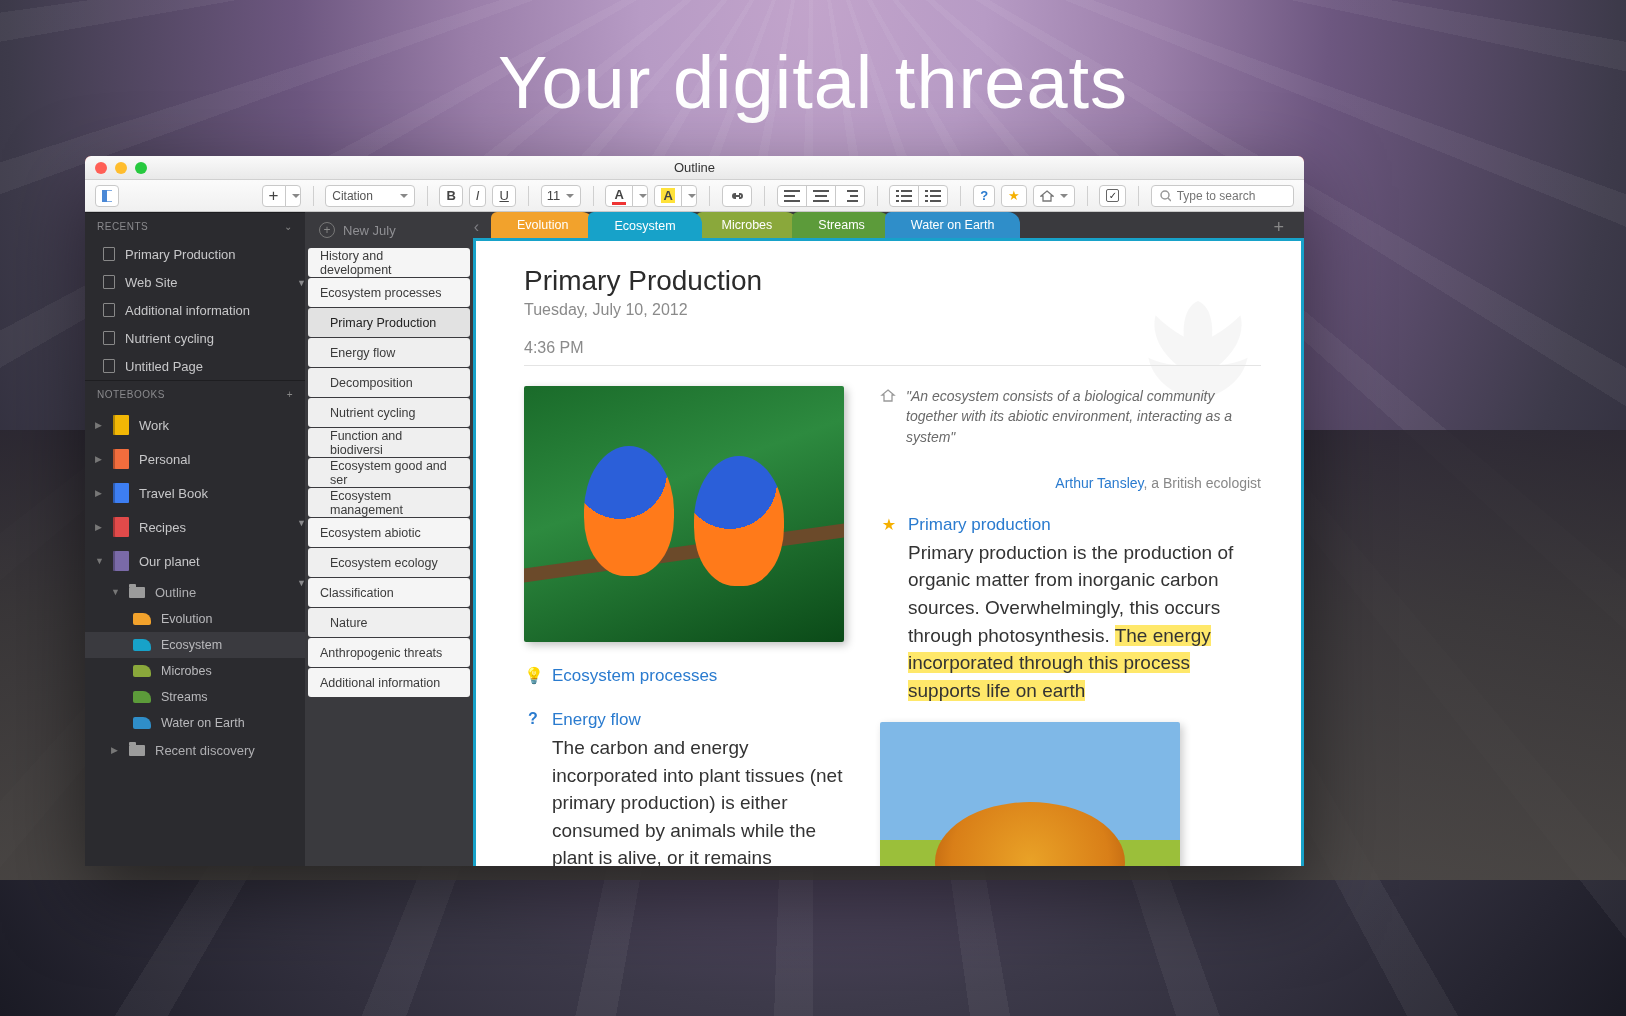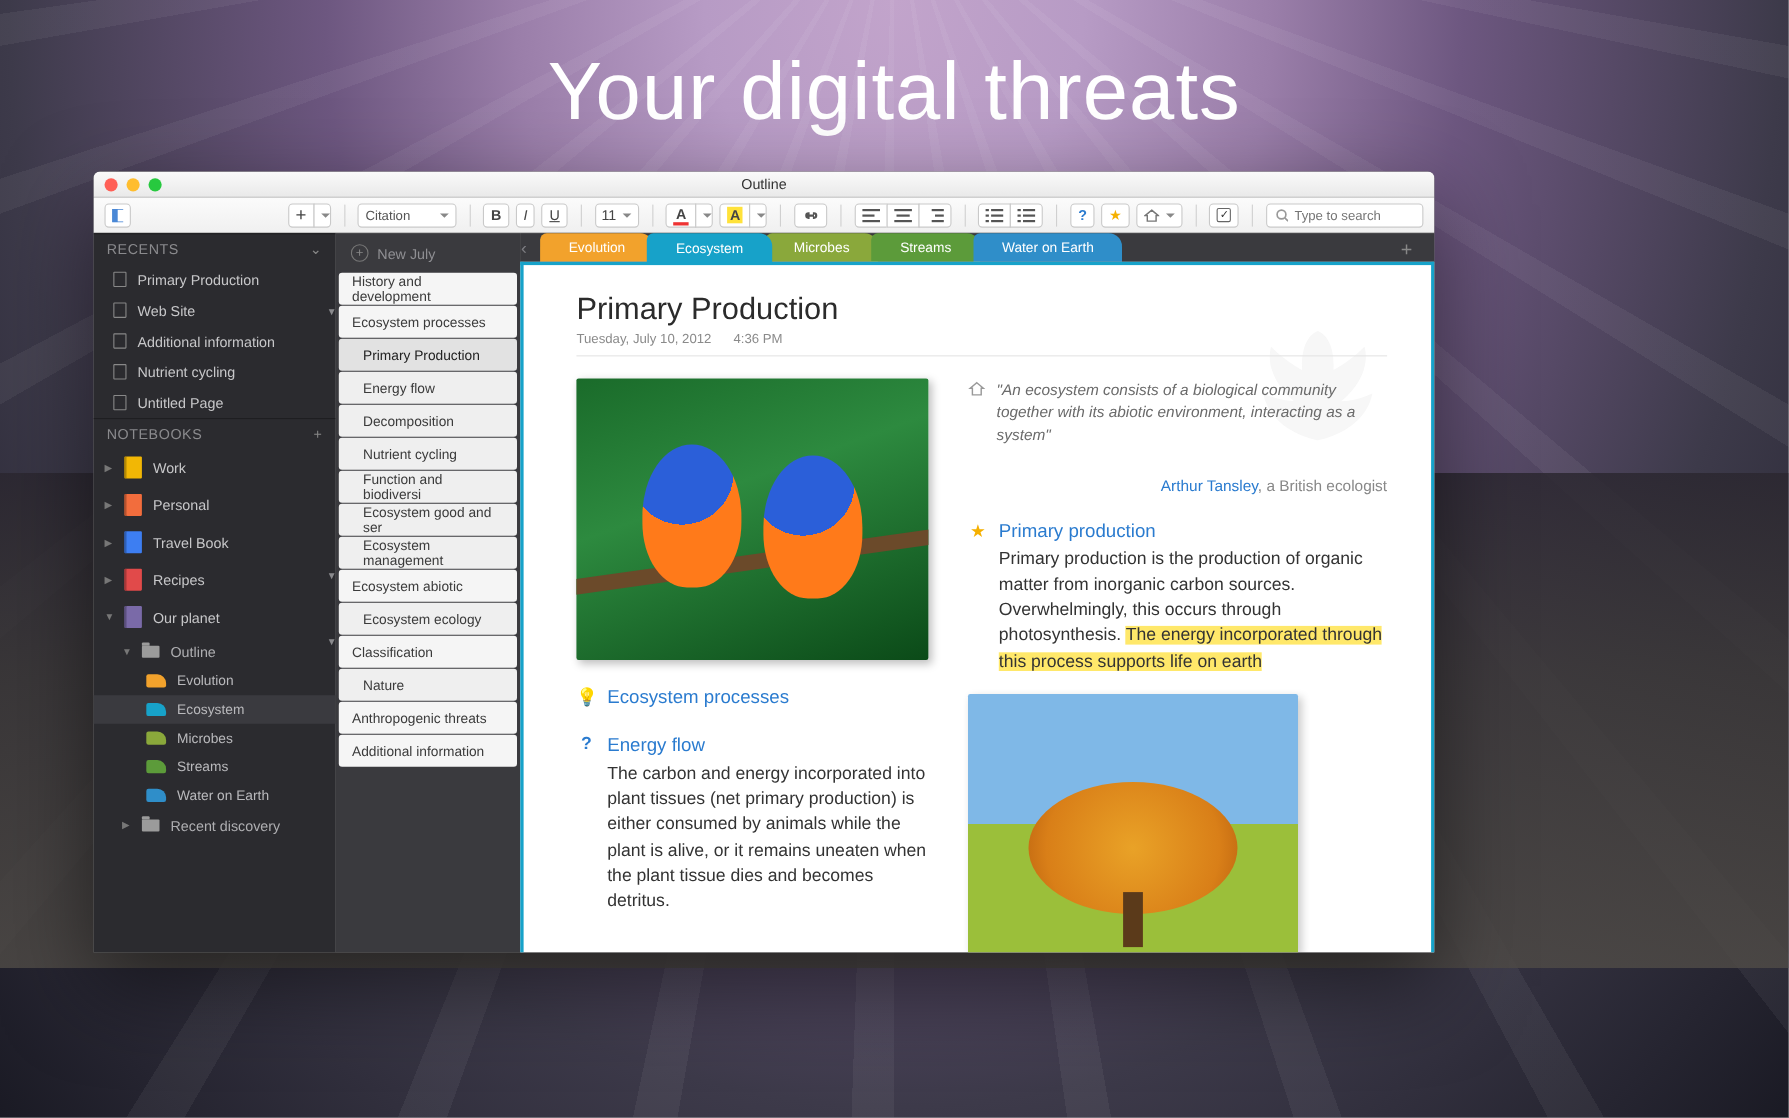--- a/index.html
+++ b/index.html
@@ -11,21 +11,21 @@
 .bg-rays { position: absolute; inset: 0; background:
   repeating-conic-gradient(from 250deg at 50% -10%, rgba(255,255,255,0.05) 0deg 2deg, transparent 2deg 10deg); }
 .horizon { position:absolute; left:0; right:0; top:430px; height:450px;
   background: linear-gradient(to bottom, #2b2730 0%, #3b3838 40%, #4e4a46 100%); opacity:0.85; }
 .hero-title {
   position: absolute; top: 40px; left: 0; right: 0; text-align: center;
   color: #fff; font-weight: 100; font-size: 74px; letter-spacing: 1px;
 }
 .app-window {
   position: absolute; left: 85px; top: 156px; width: 1219px; height: 710px;
-  background: #737373; border-radius: 6px 6px 0 0; overflow: hidden;
+  background: #b91c1c; border-radius: 6px 6px 0 0; overflow: hidden;
   box-shadow: 0 30px 80px rgba(0,0,0,0.5);
   display: flex; flex-direction: column;
 }
 .titlebar { height: 24px; background: linear-gradient(#fafafa,#e9e9e9); border-bottom: 1px solid #d0d0d0;
   display: flex; align-items: center; padding: 0 10px; position: relative; }
 .traffic { display: flex; gap: 8px; }
 .traffic span { width: 12px; height: 12px; border-radius: 50%; }
 .tl-close { background: #ff5f56; } .tl-min { background: #ffbd2e; } .tl-max { background: #27c93f; }
 .title-txt { position:absolute; left:0; right:0; text-align:center; font-size:13px; color:#333; }
 
@@ -43,21 +43,21 @@
 .search-box input { border:none; outline:none; font-size:12px; width:100%; }
 svg { display:block; }
 .star-gold { color:#f5b000; }
 .swatch-a { width:14px; text-align:center; font-weight:bold; }
 .fc-under { border-bottom:3px solid #e33; }
 .hl-bg { background:#ffe23a; }
 
 .body { flex:1; display:flex; min-height:0; }
 
 .sidebar { width:220px; background:#2b2b2f; color:#c7c7c9; display:flex; flex-direction:column; font-size:13px; }
-.sb-section { height:28px; display:flex; align-items:center; padding:0 12px; color:#8a8a8d; font-size:13px; letter-spacing:0.5px; border-top:1px solid #1e1e21;gap:29px; }
+.sb-section { height:28px; display:flex; align-items:center; padding:0 12px; color:#8a8a8d; font-size:10px; letter-spacing:0.5px; border-top:1px solid #1e1e21;gap:29px; }
 .sb-section .chev, .sb-section .plus { margin-left:auto; color:#888; }
 .sb-item { height:28px; display:flex; align-items:center; gap:10px; padding:0 14px 0 18px; cursor:pointer; }
 .sb-page-ico { width:12px; height:14px; border:1px solid #888; border-radius:1px; }
 .nb-item { height:34px; display:flex; align-items:center; gap:10px; padding:0 10px; cursor:pointer; }
 .nb-tri { font-size:9px; color:#777; width:8px; }
 .nb-book { width:16px; height:20px; border-radius:1px; box-shadow: inset 2px 0 0 rgba(0,0,0,0.25); }
 .nb-sub { height:28px; display:flex; align-items:center; gap:10px; padding:0 10px 0 26px; cursor:pointer; color:#aeaeb1; }
 .nb-sub .tri { font-size:9px; color:#777; width:8px; }
 .nb-sub .folder { width:16px; height:11px; background:#9b9b9b; border-radius:1px; position:relative; }
 .nb-sub .folder::before { content:""; position:absolute; top:-3px; left:0; width:7px; height:3px; background:#9b9b9b; border-radius:1px 1px 0 0; }
@@ -79,36 +79,36 @@
 
 .content { flex:1; background:#3a3a3e; display:flex; flex-direction:column; min-width:0; }
 .tabs { height:26px; display:flex; align-items:flex-end; padding:0 8px 0 18px; gap:0; }
 .tab { height:26px; padding:0 26px; color:#fff; font-size:12.5px; display:flex; align-items:center;
   border-radius:6px 12px 0 0; margin-right:-6px; cursor:pointer; }
 .tab.active { height:28px; margin-bottom:-2px; z-index:2; }
 .add-tab { margin-left:auto; color:#888; padding:0 12px; font-size:18px; cursor:pointer; }
 .page-wrap { flex:1; background:#fff; border:3px solid #17a2c9; border-bottom:none; margin:0 0 0 0; position:relative; overflow:hidden; }
 .page { padding:24px 40px 40px 48px; position:relative; }
 .page h1 { font-size:28px; font-weight:400; color:#2b2b2b; }
-.datetime { font-size:12px; color:#8a8a8a; margin-top:4px; padding-bottom:8px; border-bottom:1px solid #e4e4e4; display:flex; gap:20px; }
+.datetime { font-size:16px; color:#8a8a8a; margin-top:4px; padding-bottom:8px; border-bottom:1px solid #e4e4e4; display:flex; gap:20px;flex-direction:column; }
 .two-col { display:flex; gap:36px; margin-top:20px; }
 .leftcol { width:320px; } .rightcol { flex:1; }
 .img-ph { width:320px; height:256px; background:linear-gradient(160deg,#1a6b2a,#2d8a3f 40%,#0b4a18); position:relative; box-shadow:3px 3px 8px rgba(0,0,0,0.25); border-radius:2px; overflow:hidden;}
 .parrot { position:absolute; border-radius:50% 50% 45% 45%; }
 .p1 { left:60px; top:60px; width:90px; height:130px; background:radial-gradient(circle at 40% 20%, #2b5fd9 0 40%, #ff7a1a 40% 100%);}
 .p2 { left:170px; top:70px; width:90px; height:130px; background:radial-gradient(circle at 40% 20%, #2b5fd9 0 40%, #ff7a1a 40% 100%);}
 .branch{position:absolute;left:-10px;right:-10px;top:160px;height:14px;background:#6b4a2a;transform:rotate(-8deg);}
 .quote-row { display:flex; gap:10px; font-style:italic; color:#6a6a6a; font-size:14px; line-height:1.45; }
 .home-ico { width:16px;height:16px;flex:none;margin-top:2px; }
 .attrib { text-align:right; font-size:14px; color:#888; margin-top:28px; font-style:normal;}
 .attrib .name { color:#2a7bcf; }
 .sec-block { margin-top:24px; display:flex; gap:10px; }
 .sec-ico { width:18px; flex:none; font-size:16px; text-align:center; }
 .sec-body h3 { color:#2a7bcf; font-size:17px; font-weight:400; }
-.sec-body p { font-size:16px; color:#333; line-height:1.45; margin-top:4px; }
+.sec-body p { font-size:19px; color:#333; line-height:1.45; margin-top:4px; }
 .hl { background:#ffe86a; }
 .img-ph2 { width:300px; height:236px; box-shadow:3px 3px 8px rgba(0,0,0,0.2); border-radius:2px; overflow:hidden; position:relative; margin-top:18px;
   background:linear-gradient(#7fb8e7 0 50%, #9bbf3a 50% 100%);}
 .tree { position:absolute; left:50%; top:34%; transform:translateX(-50%); width:190px; height:150px; }
 .crown { width:190px;height:120px;border-radius:50%;background:radial-gradient(circle,#e9a227,#d97f18 70%,#b8600f);}
 .trunk { position:absolute;left:50%;bottom:0;transform:translateX(-50%);width:18px;height:50px;background:#5b3a1a;}
 .tree-faint { position:absolute; right:28px; top:60px; width:150px;height:170px; opacity:0.07; }
 .tree-faint svg { width:100%; height:100%; }
 
 .chev-dn::after { content:""; display:inline-block; margin-left:6px; border:4px solid transparent; border-top-color:#888; transform:translateY(2px);}

